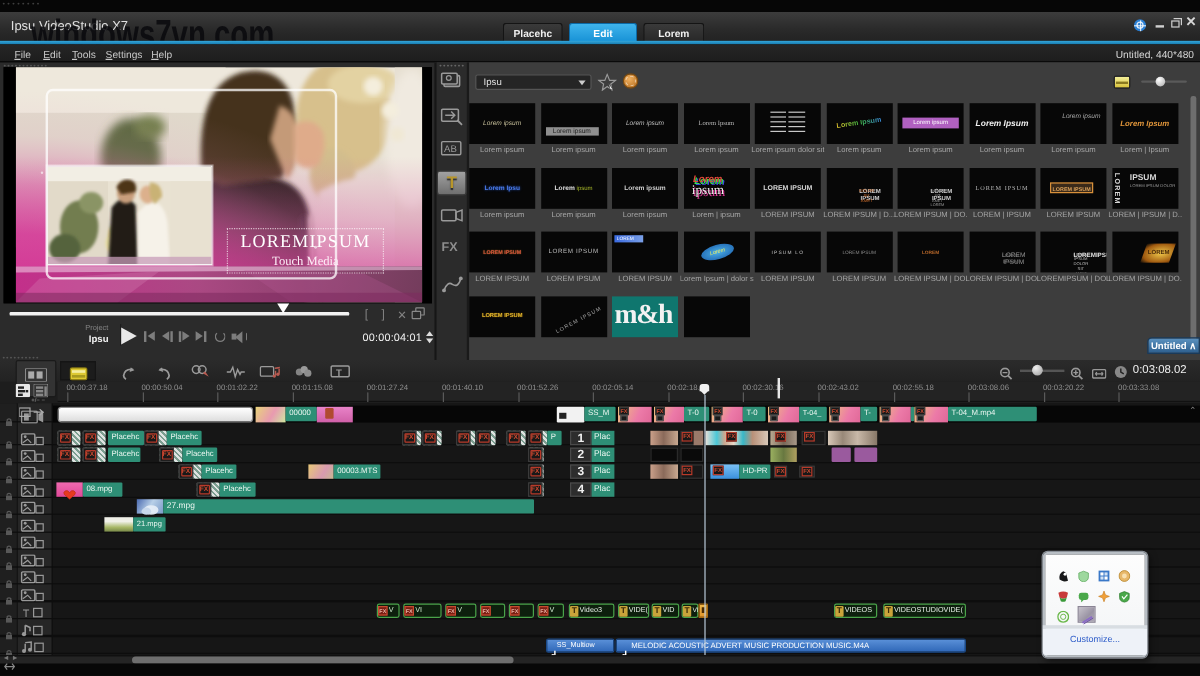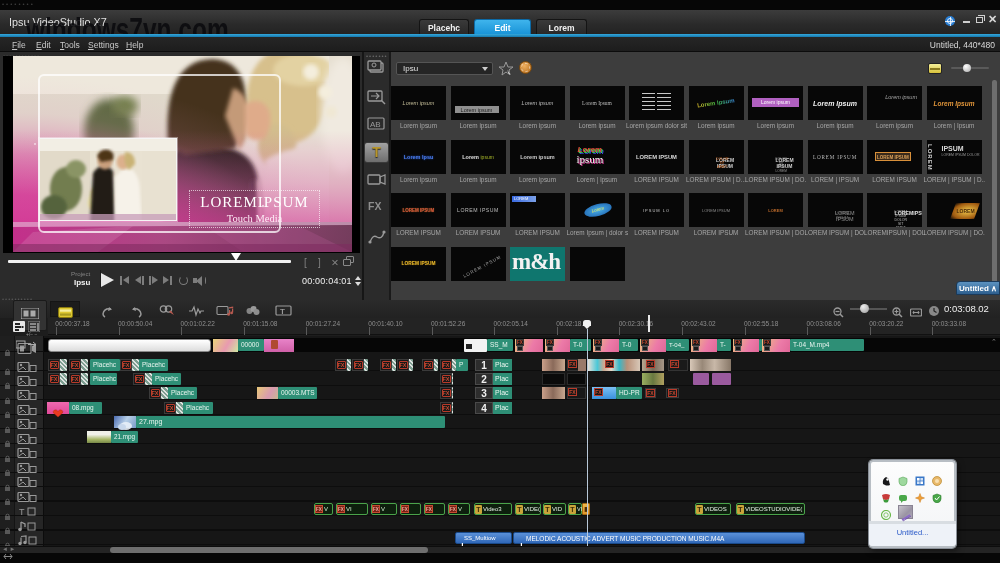--- a/index.html
+++ b/index.html
@@ -876,21 +876,21 @@
 <div style="position:absolute;left:0px;top:546px;width:1000px;height:7px;background:#242424;border-top:1px solid #0d0d0d;"></div>
 <div style="position:absolute;left:110px;top:546.5px;width:318px;height:6px;background:#6e6e6e;border-radius:3px;"></div>
 <div style="position:absolute;left:2px;top:546px;width:40px;height:8px;color:#777;font-size:6px;">◄ ►</div>
 <div style="position:absolute;left:0px;top:553px;width:1000px;height:10px;background:#070707;"></div>
 <div style="position:absolute;left:3px;top:546px;width:10px;height:7px;"><svg width="10" height="7">
       <path d="M1,3.5 L9,3.5 M3,1 L1,3.5 L3,6 M7,1 L9,3.5 L7,6" stroke="#888" fill="none"></path>
     </svg></div>
 <div style="position:absolute;left:869px;top:460px;width:87px;height:88px;background:linear-gradient(#fdfdfd,#f2f4f6);border:2px solid #b8bec4;border-radius:4px;box-shadow:0 0 0 1px #8a9098, 2px 3px 6px rgba(0,0,0,0.5);"></div>
 <div style="position:absolute;left:869px;top:521px;width:87px;height:3px;background:#d8dde2;"></div>
 <div style="position:absolute;left:869px;top:524px;width:87px;height:22px;background:#eef2f8;border-radius:0 0 3px 3px;"></div>
-<div style="position:absolute;left:869px;top:528px;width:87px;height:12px;color:#2a5ac8;font-size:7.5px;text-align:center;">Untitled...</div>
+<div style="position:absolute;left:869px;top:528px;width:87px;height:12px;color:#2a5ac8;font-size:7.5px;text-align:center;">Customize...</div>
 <div style="position:absolute;left:881px;top:472px;width:10px;height:10px;"><svg width="10" height="10">
       <path d="M2,8 Q1,3 5,1 Q8,2 8,5 L9,9 Q6,10 4,9 Z" fill="#18181a"></path>
       <circle cx="6.5" cy="3.5" r="1.2" fill="#fff"></circle>
     </svg></div>
 <div style="position:absolute;left:898px;top:472px;width:10px;height:10px;"><svg width="10" height="10">
       <path d="M5,1 L9,2.5 L9,6 Q9,9 5,10 Q1,9 1,6 L1,2.5 Z" fill="#9ed89e" stroke="#5aa85a" stroke-width="0.6"></path>
     </svg></div>
 <div style="position:absolute;left:915px;top:472px;width:10px;height:10px;"><svg width="10" height="10">
       <rect x="0.5" y="0.5" width="9" height="9" fill="#3a78c8"></rect>
       <rect x="2" y="2" width="2.6" height="2.6" fill="#fff"></rect>

